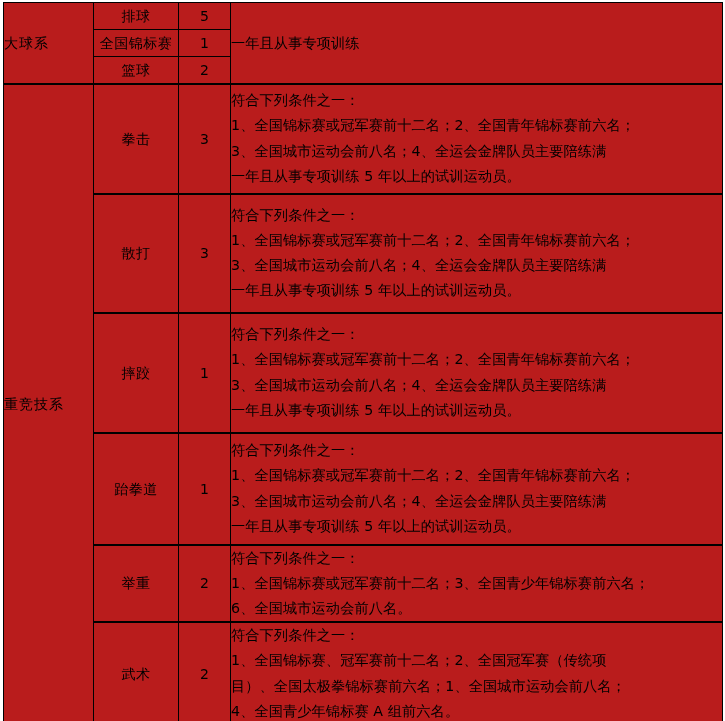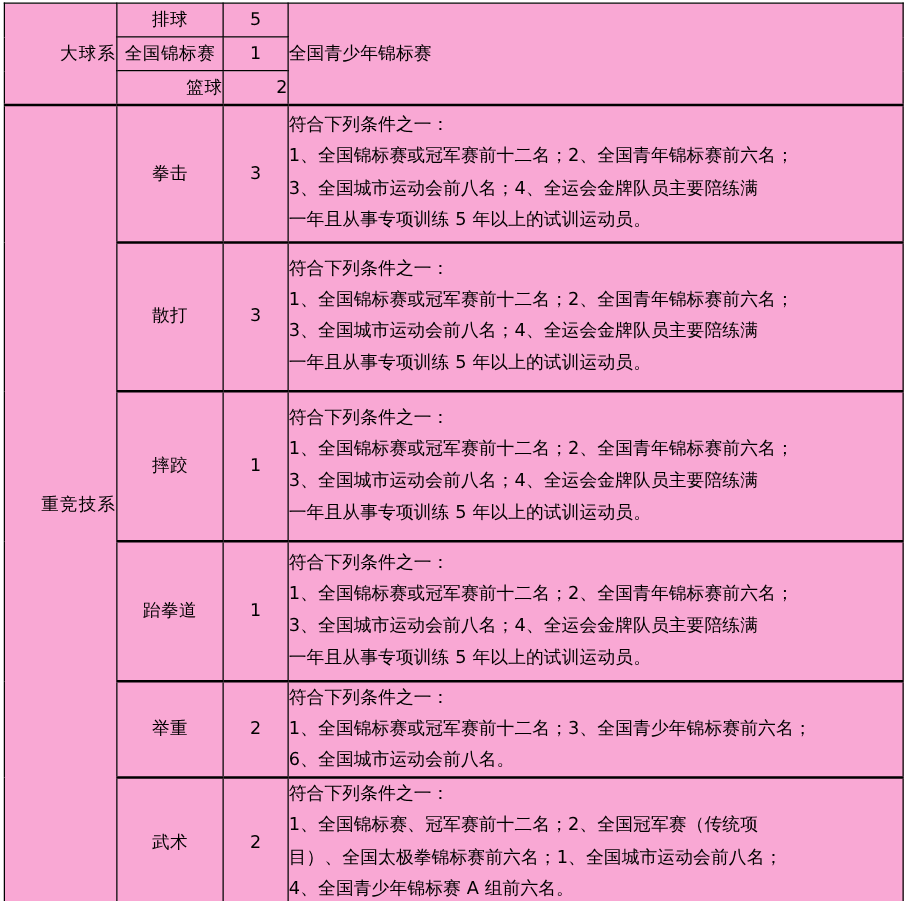--- a/index.html
+++ b/index.html
@@ -28,31 +28,31 @@
     border-collapse: collapse;
     table-layout: fixed;
     background: #ffffff;
   }
   table.grid td {
     border: 1px solid #000000;
     padding: 0;
     vertical-align: middle;
     font-size: 14px;
     line-height: 1.0;
-    background: #f9a8d4;
+    background: #b91c1c;
   }
   
   col.c-dept  { width: 90px;  }
   col.c-sport { width: 85px;  }
   col.c-num   { width: 52px;  }
   col.c-req   { width: 492px; }
 
   
   td.dept {
-    text-align: right;
+    text-align: left;
     font-size: 14.5px;
     letter-spacing: 1px;
     border-left-width: 2px;
     border-right-width: 2px;
   }
   td.sport {
     text-align: center;
     font-size: 14px;
     letter-spacing: 0.5px;
     border-left-width: 2px;
@@ -77,42 +77,42 @@
     white-space: nowrap;
     letter-spacing: 0.1px;
   }
   td.req.single .line {
     line-height: 26px;
   }
 
   
   tr.sec-top td { border-top-width: 2px; }
   tr.row-sep td { border-top-width: 2px; }
-  tr.band-end td { border-bottom-width: 2px; text-align: right; }
+  tr.band-end td { border-bottom-width: 2px; }
 </style>
 </head>
 <body>
 
 <div id="sheet">
 
   <table class="grid">
     <colgroup>
       <col class="c-dept">
       <col class="c-sport">
       <col class="c-num">
       <col class="c-req">
     </colgroup>
     <tbody>
 
       <tr style="height:27px;">
         <td class="dept" rowspan="3">大球系</td>
         <td class="sport">排球</td>
         <td class="num">5</td>
         <td class="req single" rowspan="3">
-          <span class="line">全国青少年锦标赛</span>
+          <span class="line">一年且从事专项训练</span>
         </td>
       </tr>
       <tr style="height:27px;">
         <td class="sport">全国锦标赛</td>
         <td class="num">1</td>
       </tr>
       <tr class="band-end" style="height:27px;">
         <td class="sport">篮球</td>
         <td class="num">2</td>
       </tr>

